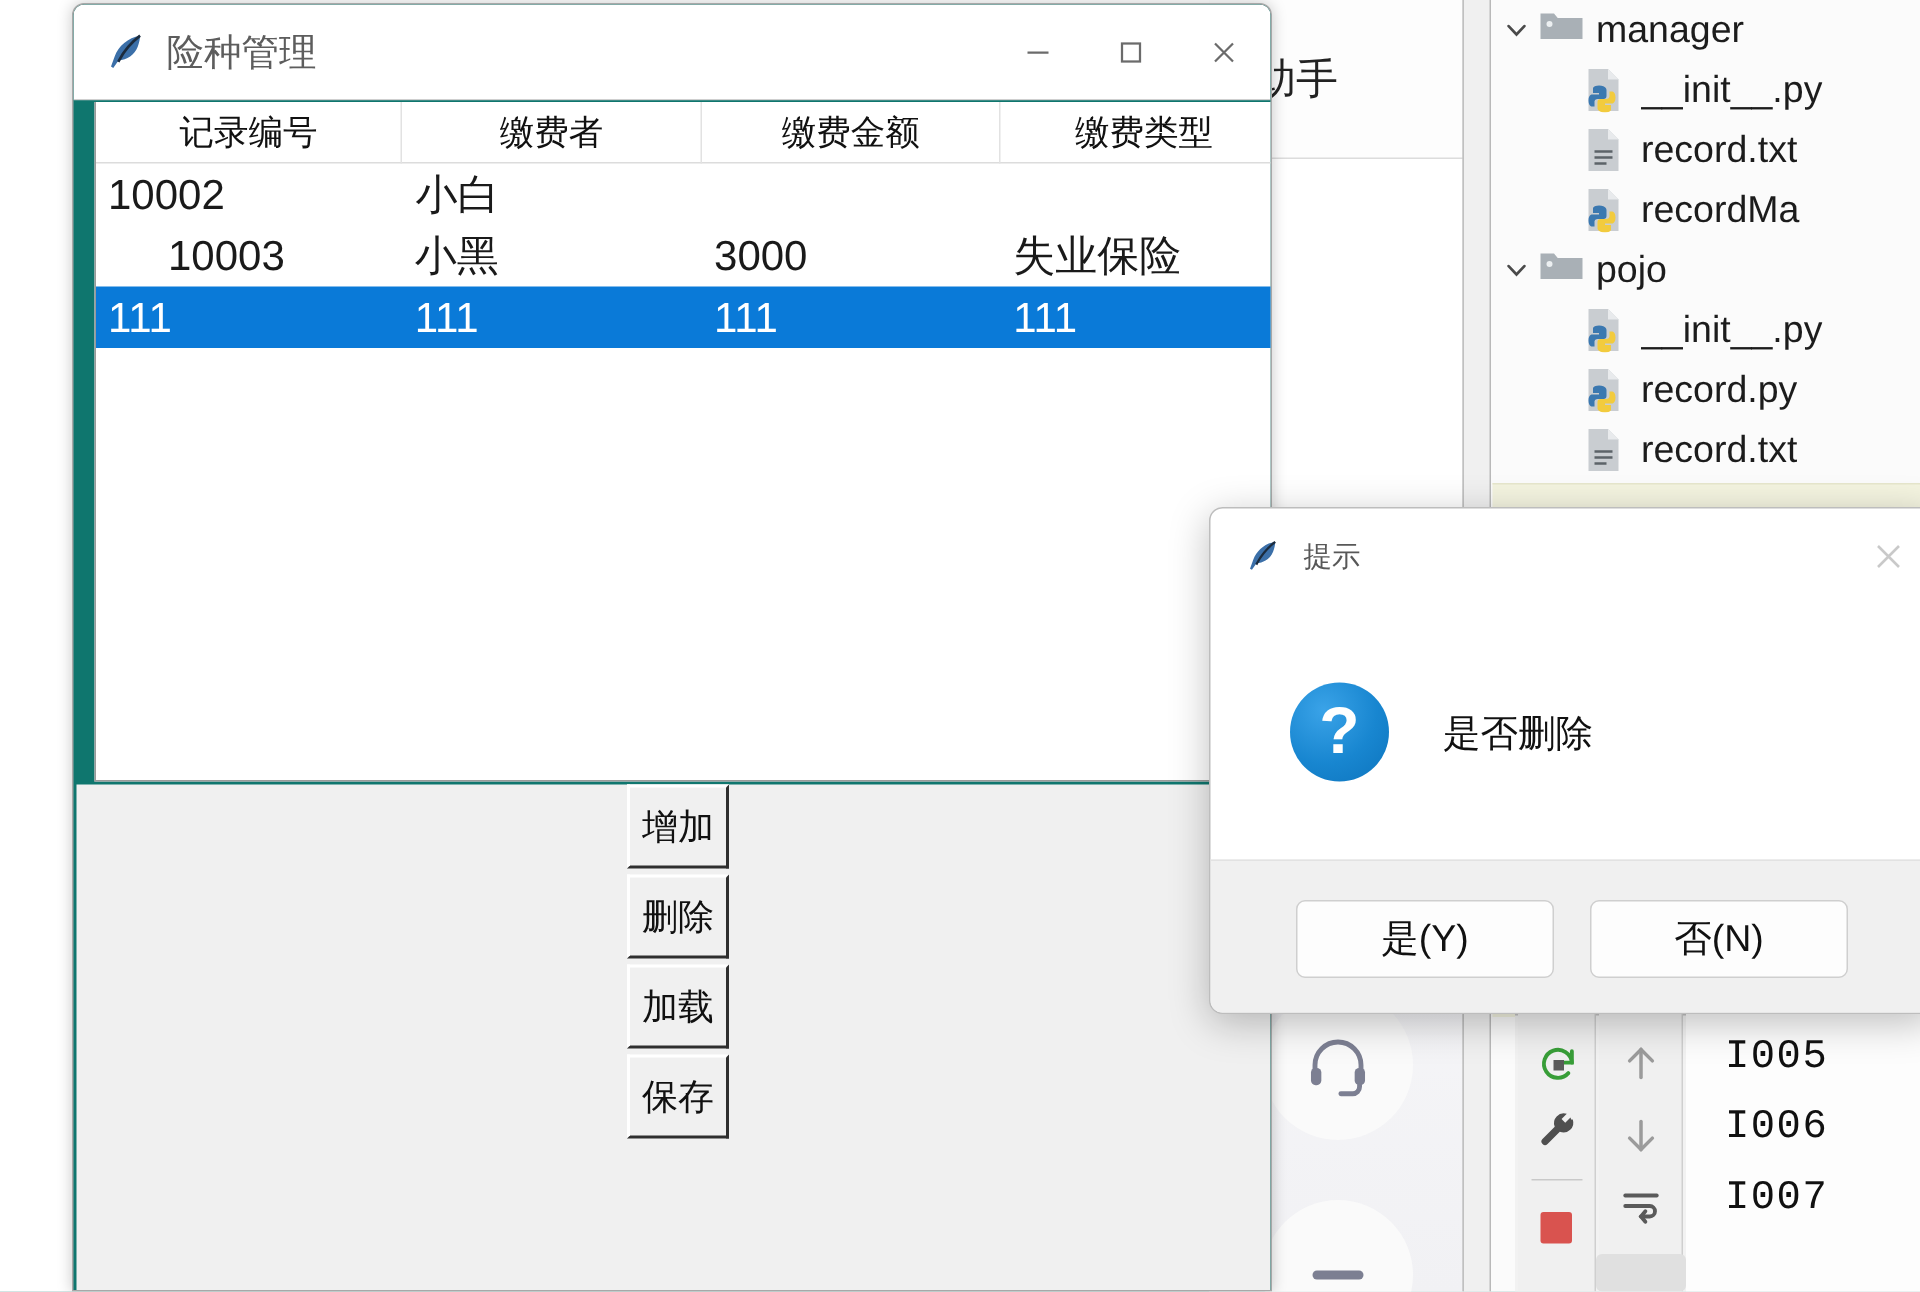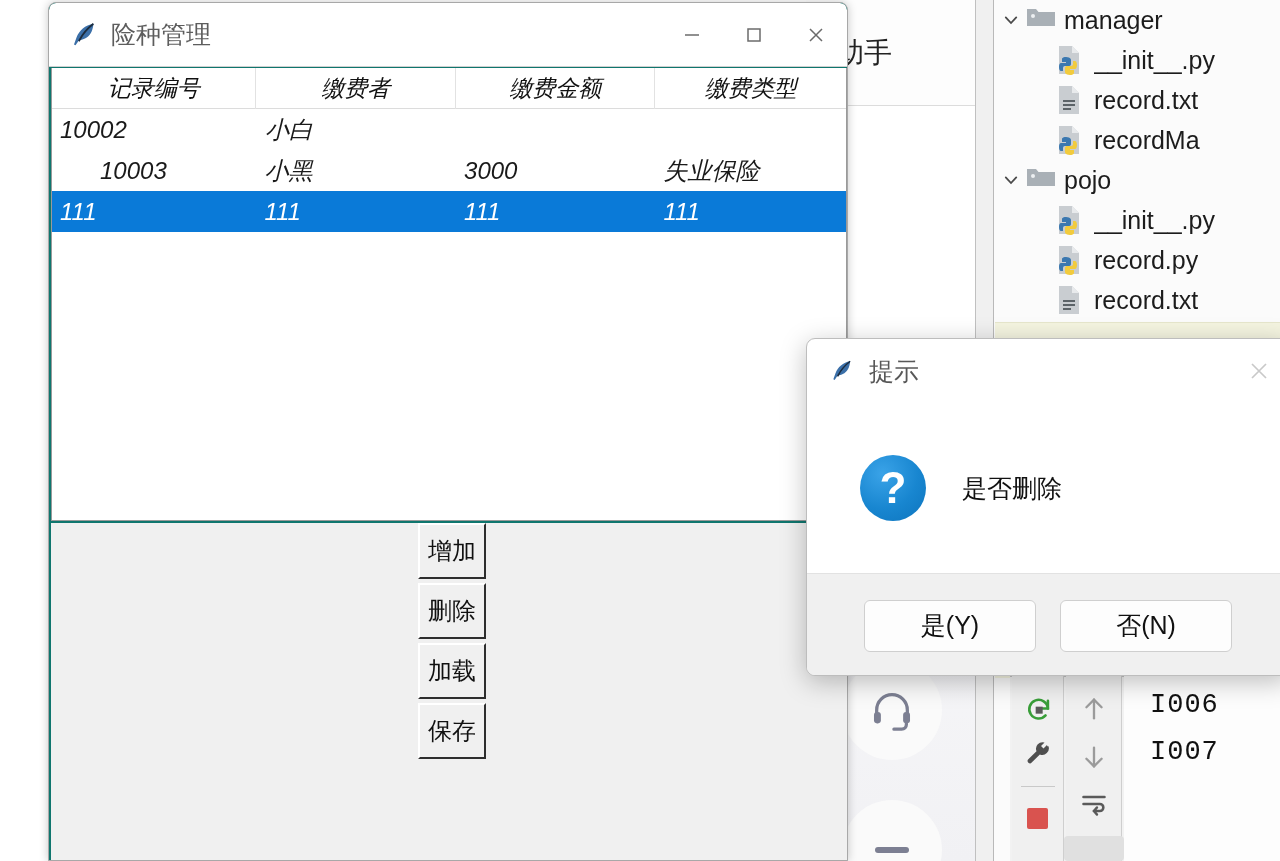--- a/index.html
+++ b/index.html
@@ -118,34 +118,34 @@
   .tk-appicon { width: 30px; height: 30px; margin-left: 20px; margin-right: 12px; }
   .tk-title { font-size: 25px; color: #5d5d5d; }
   .tk-winbtns { margin-left: auto; display: flex; height: 64px; }
   .tk-winbtn {
     width: 62px; height: 64px; display: flex; align-items: center; justify-content: center;
     color: #6b6b6b;
   }
 
   
   .tk-table {
-    position: absolute; left: 2px; top: 65px; width: 796px; height: 453px;
-    background: #ffffff; border: 1px solid #9a9a9a; border-top: none; font-style: italic;
+    position: absolute; left: 14px; top: 65px; width: 796px; height: 453px;
+    background: #ffffff; border: 1px solid #9a9a9a; border-top: none;
   }
   .tbl-head { display: flex; height: 41px; border-bottom: 1px solid #dcdcdc; }
   .th {
     display: flex; align-items: center; justify-content: center;
     font-size: 23px; color: #111; border-right: 1px solid #e2e2e2;
     height: 41px;
   }
   .th:last-child { border-right: none; }
   .tbl-row { display: flex; height: 41px; }
   .tbl-row.sel { background: #0a7ad8; }
   .td {
-    display: flex; align-items: center; font-size: 24px; color: #1a1a1a;
+    display: flex; align-items: center; font-size: 28px; color: #1a1a1a;
     padding-left: 8px; height: 41px;
   }
   .tbl-row.sel .td { color: #ffffff; }
 
   
   .tk-btnpanel {
     position: absolute; left: 2px; top: 520px; width: 796px; height: 337px;
     background: #f0f0f0;
   }
   .tk-btncol { position: absolute; left: 367px; top: 0; width: 70px; }
@@ -166,21 +166,21 @@
     background: #ffffff;
     border: 1px solid #bdbdbd;
     border-radius: 9px;
     box-shadow: 0 6px 26px rgba(0,0,0,.25);
     overflow: hidden;
   }
   .dlg-title {
     height: 64px; display: flex; align-items: center; padding-left: 22px;
   }
   .dlg-icon { width: 26px; height: 26px; margin-right: 14px; }
-  .dlg-title-text { font-size: 25px; color: #585858; }
+  .dlg-title-text { font-size: 19px; color: #585858; }
   .dlg-close {
     margin-left: auto; width: 60px; height: 64px;
     display: flex; align-items: center; justify-content: center; color: #c9c9c9;
   }
   .dlg-body { height: 170px; display: flex; align-items: center; padding-left: 53px; }
   .qmark {
     width: 66px; height: 66px; border-radius: 50%;
     background: radial-gradient(circle at 34% 28%, #3aa3e8 0%, #1886d0 55%, #0d74bd 100%);
     display: flex; align-items: center; justify-content: center;
     color: #fff; font-size: 44px; font-weight: bold; flex: none;
@@ -378,20 +378,21 @@
           <path d="M3 6h18"></path>
             <path d="M3 12h14a3 3 0 0 1 0 6h-5"></path>
             <path d="M14.5 15 12 18l2.5 3"></path>
         </svg>
       </div>
       <div class="tb-icon" style="background:#e0e0e0;border-radius:4px;width:60px;height:26px;"></div>
     </div>
 
     <div class="console-out">
       <div id="console-lines">
+          <div class="console-line">I005</div>
           <div class="console-line">I006</div>
           <div class="console-line">I007</div>
         </div>
     </div>
   </div>
 
   <div class="tk-window">
 
     <div class="tk-titlebar">
       <span class="tk-appicon">

